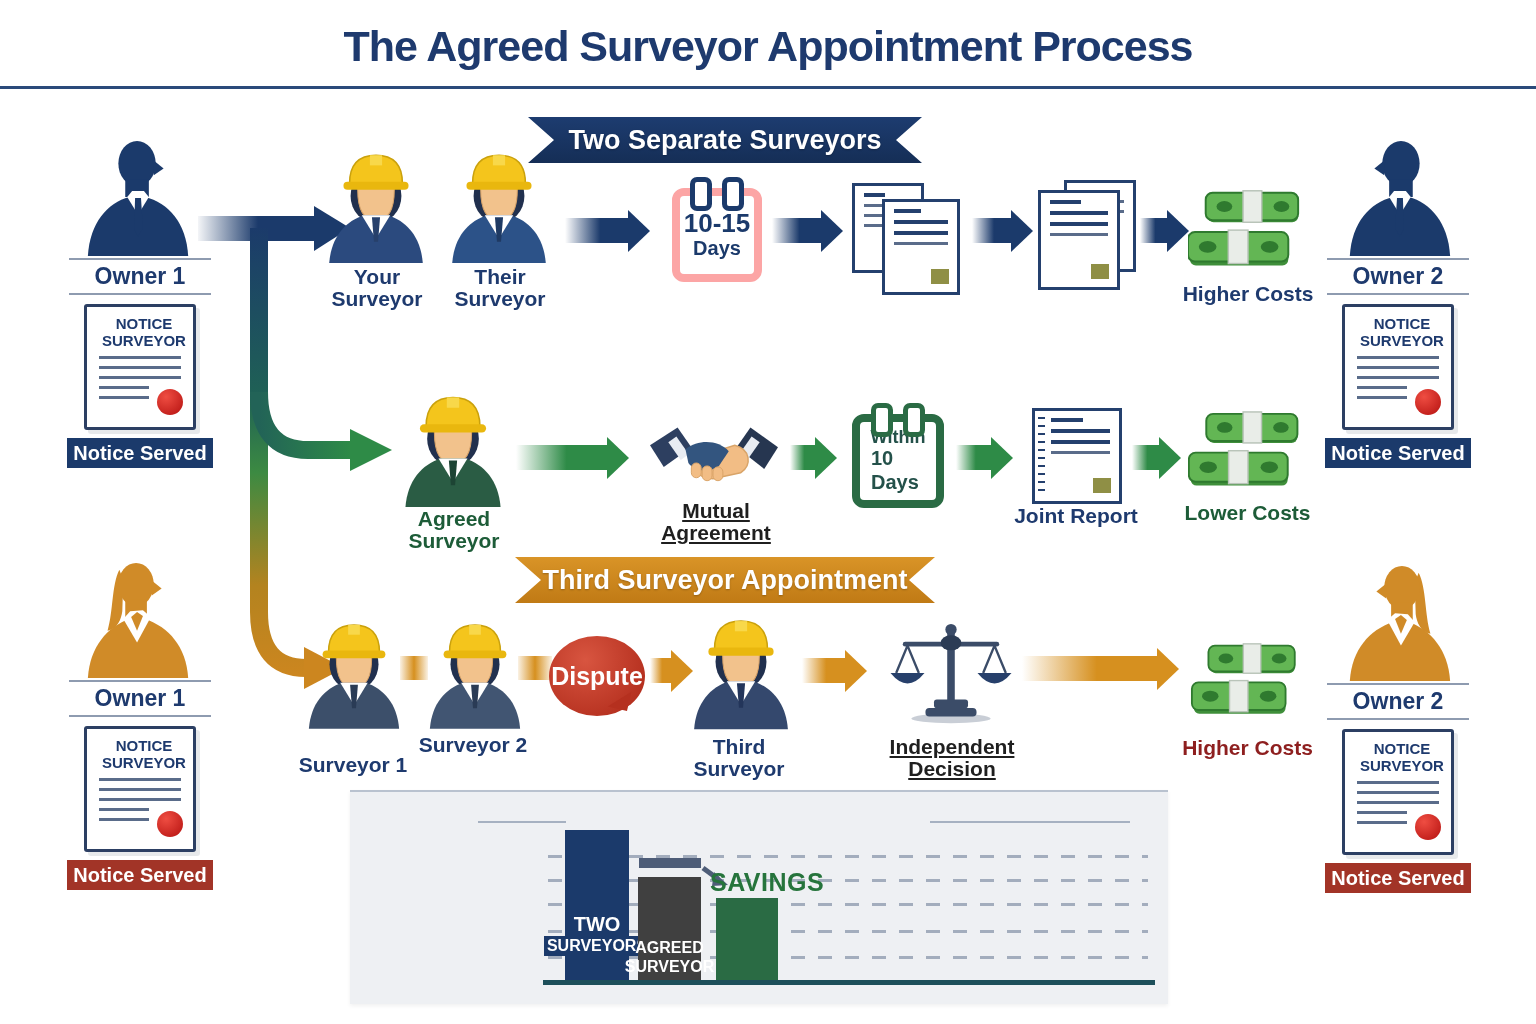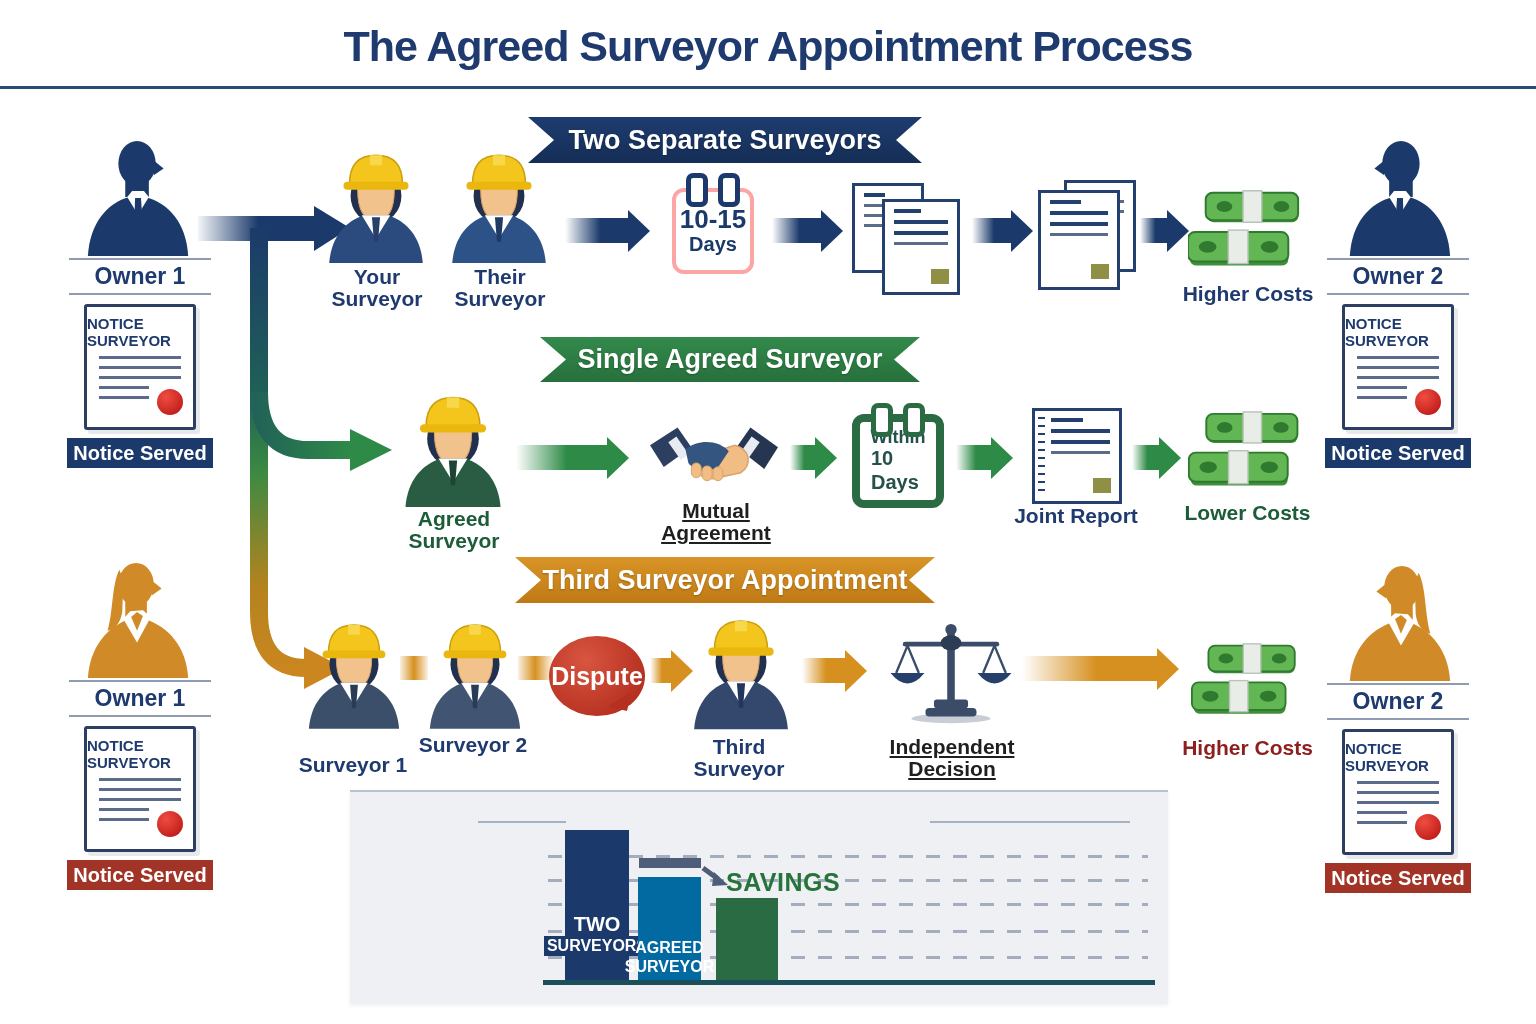--- a/index.html
+++ b/index.html
@@ -35,33 +35,33 @@
   .lbl.green{color:#1d5c38;} .lbl.dark{color:#1f1f1f;text-decoration:underline;} .lbl.darkred{color:#8e1f1f;} .lbl.small{font-size:20px;}
 
   
   .owner{position:absolute;width:152px;display:flex;flex-direction:column;align-items:center;}
   .owner .sil{width:128px;height:118px;}
   .owner.flip .sil{transform:scaleX(-1);}
   .owner .rule{width:142px;height:2px;background:#8e9bb0;margin:2px 0;}
   .owner .oname{font-size:23px;font-weight:bold;color:#1e3a6e;padding:1px 0;}
   .notice-doc{position:relative;width:106px;height:120px;background:#fff;border:3px solid #2c3f63;
     border-radius:3px;margin:7px 0 8px;box-shadow:4px 4px 0 rgba(60,70,90,.12);}
-  .notice-doc .dt{margin-top:9px;text-align:left;font-weight:bold;font-size:15px;color:#1e3a6e;line-height:1.1;}
+  .notice-doc .dt{margin-top:9px;text-align:center;font-weight:bold;font-size:15px;color:#1e3a6e;line-height:1.1;margin-left:8px;}
   .notice-doc .ln{height:3px;background:#5a6c8a;margin:7px 12px 0;}
   .notice-doc .ln.short{margin-right:44px;}
   .notice-doc .seal{position:absolute;right:10px;bottom:12px;width:26px;height:26px;border-radius:50%;
     background:radial-gradient(circle at 35% 30%,#ef4d42,#c3201c 75%);}
   .served{width:146px;height:30px;display:flex;align-items:center;justify-content:center;
     color:#fff;font-weight:bold;font-size:20px;}
   .served.navy{background:#1b3a6b;} .served.red{background:#a23427;}
 
   
   .calendar{position:absolute;background:#fff;border-radius:12px;display:flex;flex-direction:column;
     align-items:center;justify-content:center;}
-  .calendar.navy{border:4px solid #fca5a5;} .calendar.greenc{border:8px solid #2a6b44;}
+  .calendar.navy{border:8px solid #fca5a5;} .calendar.greenc{border:8px solid #2a6b44;}
   .calendar .ring{position:absolute;top:-19px;width:12px;height:24px;border-radius:7px;background:#fff;}
   .calendar.navy .ring{border:5px solid #1b3a6b;} .calendar.greenc .ring{border:5px solid #2a6b44;}
   .calendar .r1{left:14%;} .calendar .r2{right:14%;}
   .cal-a{font-weight:bold;color:#1b3a6b;font-size:26px;line-height:1;}
   .cal-b{font-weight:bold;color:#1b3a6b;font-size:20px;line-height:1.2;}
   .calendar.greenc .cal-a{color:#24514a;font-size:18px;} .calendar.greenc .cal-b{color:#24514a;padding-left:11px;}
 
   
   .docstack{position:absolute;}
   .pdoc{position:absolute;background:#fff;border:3px solid #24406e;}
@@ -334,21 +334,20 @@
       <div class="olive"></div>
     </div>
   </div>
 
   <div class="arrow navy" style="left:1140px;top:218px;width:28px;"></div>
   <svg class="icon-abs" style="left:1188px;top:188px;" width="118" height="98">
       <use href="#sym-money"></use>
     </svg>
   <div class="lbl" style="left:1178px;top:283px;width:140px;">Higher Costs</div>
 
-  <div class="ribbon green" style="left:540px;top:337px;width:380px;height:45px;">Single Agreed Surveyor</div>
 
   <svg class="icon-abs" style="left:398px;top:385px;--suit:#2a5c44;--tie:#1d4434" width="110" height="122">
       <use href="#sym-surveyor"></use>
     </svg>
   <div class="lbl green" style="left:378px;top:508px;width:152px;">Agreed Surveyor</div>
 
   <div class="arrow green" style="left:516px;top:445px;width:92px;"></div>
   <svg class="icon-abs" style="left:650px;top:420px;" width="128" height="82">
       <use href="#sym-handshake"></use>
     </svg>
@@ -424,28 +423,28 @@
     <div class="gline" style="left:198px;top:87px;width:600px;"></div>
     <div class="gline" style="left:198px;top:111px;width:600px;"></div>
     <div class="gline" style="left:198px;top:138px;width:600px;"></div>
     <div class="gline" style="left:198px;top:164px;width:600px;"></div>
 
     <div class="bar" style="left: 215px; width: 64px; height: 150px; background: rgb(27, 58, 107);">
       <div class="bl" style="font-size:20px;">TWO</div>
       <div class="bl" style="font-size:16px;margin-bottom:24px;background:#1b3a6b;padding:1px 3px;">SURVEYORS</div>
     </div>
     <div class="cap" style="left:289px;top:66px;width:62px;height:10px;"></div>
-    <div class="bar" style="left: 288px; width: 63px; height: 103.5px; background: #0369a1;">
+    <div class="bar" style="left: 288px; width: 63px; height: 103.5px; background: #404040;">
       <div class="bl" style="font-size:16px;">AGREED</div>
       <div class="bl" style="font-size:16px;margin-bottom:4px;">SURVEYOR</div>
     </div>
     <div class="bar" style="left: 366px; width: 62px; height: 82.5px; background: rgb(42, 107, 68);"></div>
 
     <svg class="abs" style="left:350px;top:72px;" width="30" height="26">
       <path d="M3,4 L18,15" stroke="#4e5d78" stroke-width="5" fill="none"></path>
       <polygon points="14,8 28,21 12,22" fill="#4e5d78"></polygon>
     </svg>
-    <div class="savings" style="left:376px;top:76px;">SAVINGS</div>
+    <div class="savings" style="left:360px;top:76px;">SAVINGS</div>
 
     <div class="baseline"></div>
   </div>
 
 </div>
 
 </body></html>

